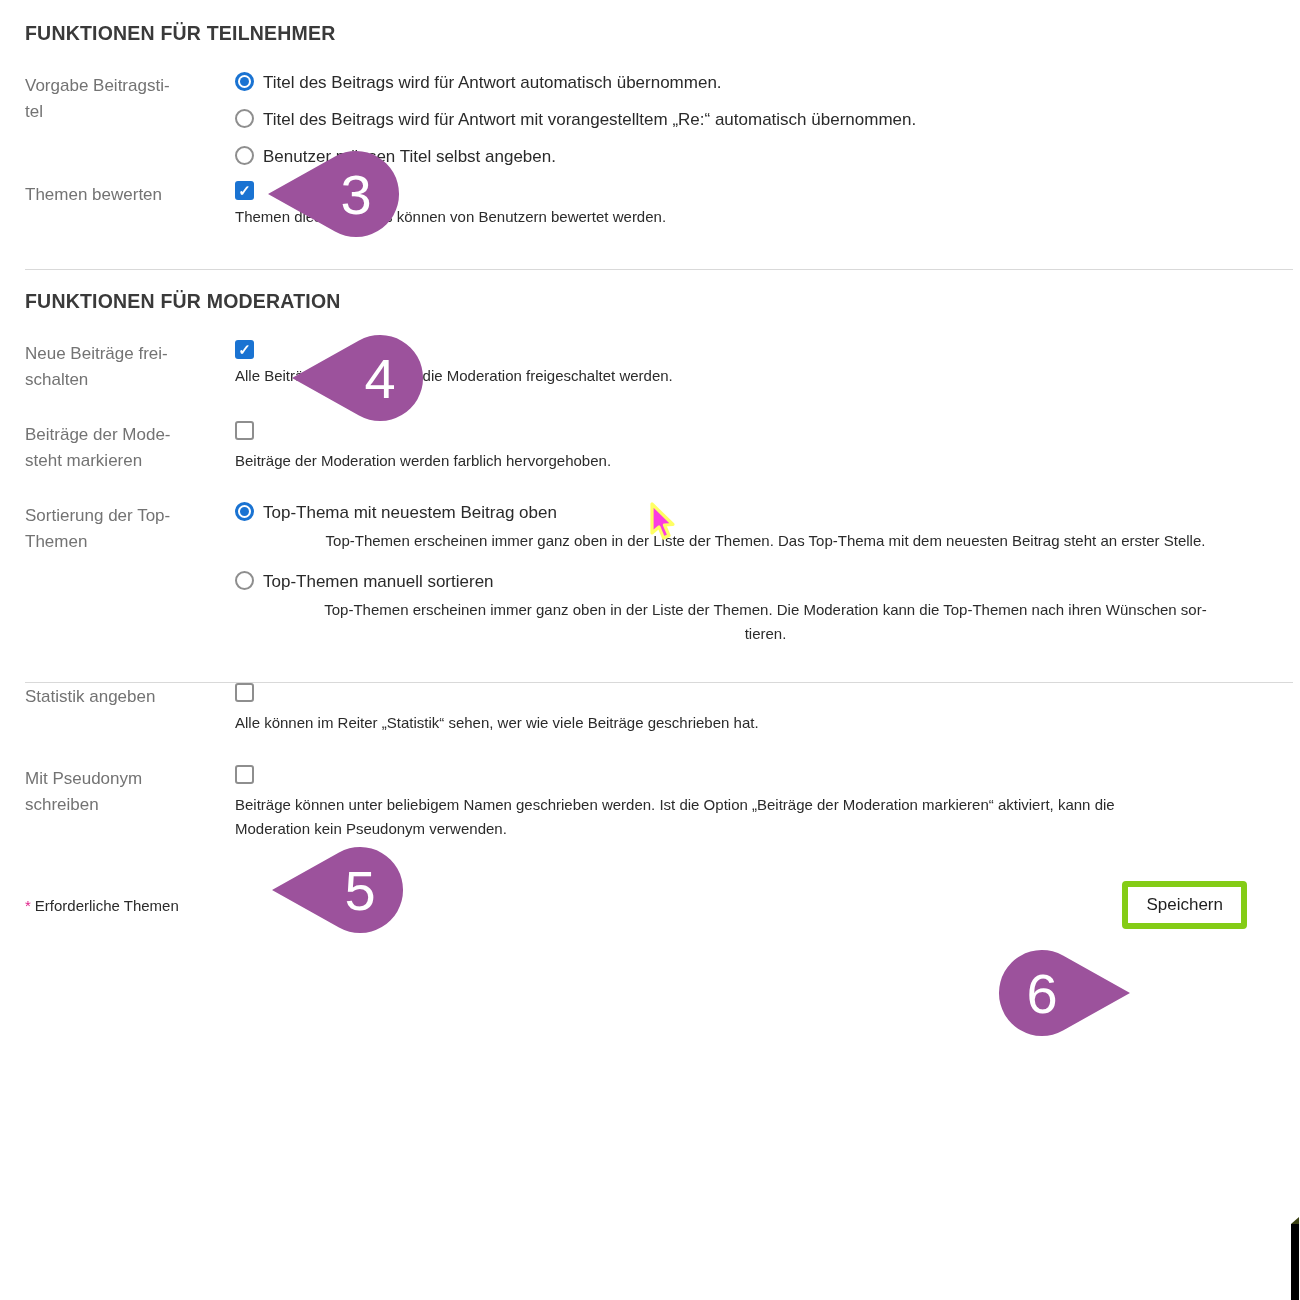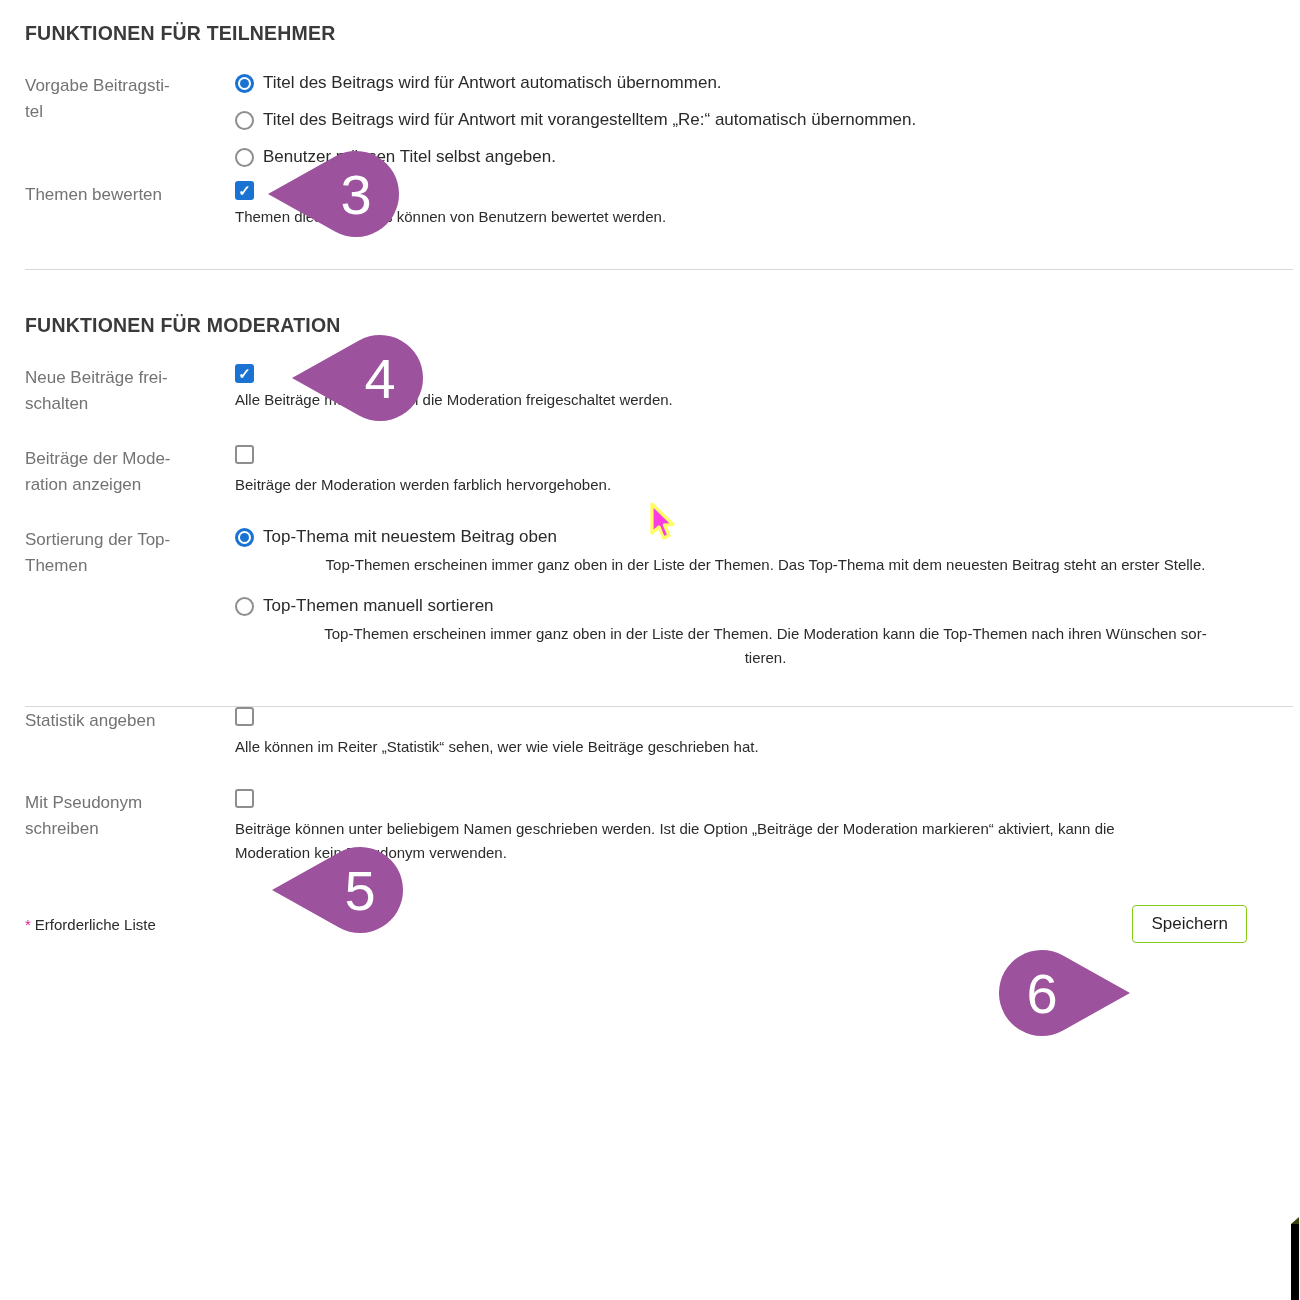--- a/index.html
+++ b/index.html
@@ -6,41 +6,41 @@
   html, body { width: 1300px; height: 1300px; background: #ffffff; }
   body { font-family: "Liberation Sans", sans-serif; color: #2e2e2e; overflow: hidden; }
   .page { position: relative; width: 1300px; height: 1284px; background: #fff; }
   .content { padding: 22px 32px 0 25px; }
 
   .section-title { font-size: 19.5px; font-weight: 700; color: #3a3a3a; letter-spacing: .2px; margin-bottom: 27px; }
 
   .row { display: grid; grid-template-columns: 210px 1fr; align-items: start; }
   .row-label { font-size: 17px; line-height: 1.5; color: #737373; white-space: pre-line; padding-top: 1px; }
 
-  .opt { display: flex; align-items: flex-end; gap: 9px; margin-bottom: 16px; cursor: default; }
+  .opt { display: flex; align-items: flex-start; gap: 9px; margin-bottom: 16px; cursor: default; }
   .opt-label { font-size: 17px; color: #2a2a2a; line-height: 21px; }
 
   .radio { width: 19px; height: 19px; border-radius: 50%; border: 2px solid #8e8e8e; background: #fff; flex: 0 0 auto; position: relative; }
   .radio.selected { border: 3px solid #1a73d2; }
   .radio.selected::after { content: ""; position: absolute; left: 50%; top: 50%; width: 9px; height: 9px; margin: -4.5px 0 0 -4.5px; border-radius: 50%; background: #1a73d2; }
 
   .checkbox { width: 19px; height: 19px; border-radius: 3px; border: 2px solid #8e8e8e; background: #fff; display: inline-flex; align-items: center; justify-content: center; }
   .checkbox.checked { border: none; background: #1a73d2; }
   .checkbox.checked::after { content: "✓"; color: #fff; font-size: 15px; font-weight: 700; line-height: 1; }
 
   .help { font-size: 15px; color: #2b2b2b; line-height: 1.6; white-space: pre-line; max-width: 1010px; }
   .help.under-box { margin-top: 5px; }
   .help.under-radio { margin-left: 28px; margin-top: -6px; margin-bottom: 18px; text-align: center; }
 
   .divider { height: 1px; background: #d9d9d9; width: 1268px; }
 
   .footer-row { display: flex; justify-content: space-between; align-items: center; margin-top: 40px; padding-right: 21px; }
   .required-note { font-size: 15px; color: #2b2b2b; }
   .required-star { color: #e0218a; margin-right: 4px; }
-  .save-btn { font-family: "Liberation Sans", sans-serif; font-size: 17px; color: #1f1f1f; background: #fff; border: 1px solid #84cc16; border-radius: 4px; padding: 8px 18px; cursor: pointer; }
+  .save-btn { font-family: "Liberation Sans", sans-serif; font-size: 17px; color: #1f1f1f; background: #fff; border: 6px solid #84cc16; border-radius: 4px; padding: 8px 18px; cursor: pointer; }
 
   .overlay { position: absolute; pointer-events: none; }
   .badge-num { font-family: "Liberation Sans", sans-serif; font-size: 56px; fill: #ffffff; }
 
   .edge-bar { position: absolute; left: 1291px; top: 1224px; width: 8px; height: 76px; background: #000; }
   .edge-bar-tip { position: absolute; left: 1291px; top: 1217px; width: 0; height: 0; border-left: 8px solid transparent; border-bottom: 7px solid #3a4012; }
 </style>
 </head>
 <body>
 
@@ -71,34 +71,34 @@
     <div class="row" style="margin-top:14px">
       <div class="row-label">Themen bewerten</div>
       <div>
         <span class="checkbox checked"></span>
         <div class="help under-box">Themen dieses Forums können von Benutzern bewertet werden.</div>
       </div>
     </div>
 
     <div class="divider" style="margin-top:40px"></div>
 
-    <div class="section-title" style="margin-top:44px">FUNKTIONEN FÜR MODERATION</div>
+    <div class="section-title" style="margin-top:20px">FUNKTIONEN FÜR MODERATION</div>
 
     <div class="row">
       <div class="row-label">Neue Beiträge frei-
 schalten</div>
       <div>
         <span class="checkbox checked"></span>
         <div class="help under-box">Alle Beiträge müssen durch die Moderation freigeschaltet werden.</div>
       </div>
     </div>
 
     <div class="row" style="margin-top:29px">
       <div class="row-label">Beiträge der Mode-
-ration anzeigen</div>
+steht markieren</div>
       <div>
         <span class="checkbox"></span>
         <div class="help under-box">Beiträge der Moderation werden farblich hervorgehoben.</div>
       </div>
     </div>
 
     <div class="row" style="margin-top:29px">
       <div class="row-label">Sortierung der Top-
 Themen</div>
       <div>
@@ -131,21 +131,21 @@
       <div class="row-label">Mit Pseudonym
 schreiben</div>
       <div>
         <span class="checkbox"></span>
         <div class="help under-box">Beiträge können unter beliebigem Namen geschrieben werden. Ist die Option „Beiträge der Moderation markieren“ aktiviert, kann die
 Moderation kein Pseudonym verwenden.</div>
       </div>
     </div>
 
     <div class="footer-row">
-      <div class="required-note"><span class="required-star">*</span><span>Erforderliche Liste</span></div>
+      <div class="required-note"><span class="required-star">*</span><span>Erforderliche Themen</span></div>
       <button class="save-btn">Speichern</button>
     </div>
   </div>
 
   <svg class="overlay" style="left:268px; top:151px;" width="134" height="88" viewBox="0 0 134 88">
     <path d="M0 43 L67 5.5 A43 43 0 1 1 67 80.5 Z" fill="#9c529c"></path>
     <text class="badge-num" x="88" y="63" text-anchor="middle">3</text>
   </svg>
 
   <svg class="overlay" style="left:292px; top:335px;" width="134" height="88" viewBox="0 0 134 88">

